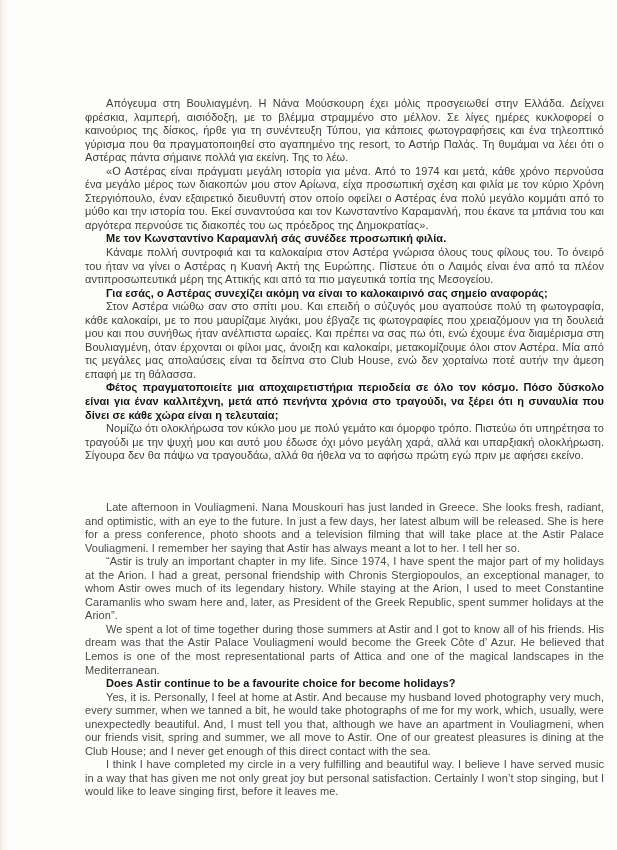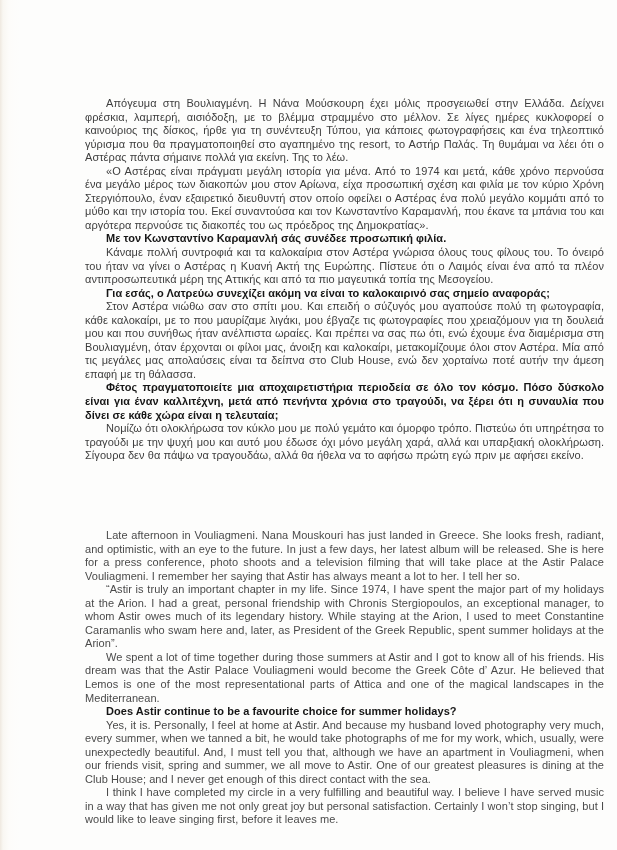--- a/index.html
+++ b/index.html
@@ -19,21 +19,21 @@
     position: absolute;
     left: 85px;
     width: 519px;
     text-align: justify;
     font-size: 11px;
     line-height: 13.55px;
     letter-spacing: 0.05px;
     margin-top: 10px;
   }
   .greek-section { top: 87px; color: #3e3e3e; }
-  .english-section { top: 519px; color: #4a4a4a; }
+  .english-section { top: 491px; color: #4a4a4a; }
   .text-col p { margin: 0; text-indent: 21px; }
   .text-col p.question { font-weight: 700; color: #161616; }
   .pull-quote {
     position: absolute;
     left: 36px;
     top: 443px;
     width: 566px;
     font-size: 15.6px;
     line-height: 24px;
     letter-spacing: -0.2px;
@@ -52,31 +52,31 @@
 </head>
 <body>
 
 <div class="page">
 
   <div class="text-col greek-section">
     <p>Απόγευμα στη Βουλιαγμένη. Η Νάνα Μούσκουρη έχει μόλις προσγειωθεί στην Ελλάδα. Δείχνει φρέσκια, λαμπερή, αισιόδοξη, με το βλέμμα στραμμένο στο μέλλον. Σε λίγες ημέρες κυκλοφορεί ο καινούριος της δίσκος, ήρθε για τη συνέντευξη Τύπου, για κάποιες φωτογραφήσεις και ένα τηλεοπτικό γύρισμα που θα πραγματοποιηθεί στο αγαπημένο της resort, το Αστήρ Παλάς. Τη θυμάμαι να λέει ότι ο Αστέρας πάντα σήμαινε πολλά για εκείνη. Της το λέω.</p>
     <p>«Ο Αστέρας είναι πράγματι μεγάλη ιστορία για μένα. Από το 1974 και μετά, κάθε χρόνο περνούσα ένα μεγάλο μέρος των διακοπών μου στον Αρίωνα, είχα προσωπική σχέση και φιλία με τον κύριο Χρόνη Στεργιόπουλο, έναν εξαιρετικό διευθυντή στον οποίο οφείλει ο Αστέρας ένα πολύ μεγάλο κομμάτι από το μύθο και την ιστορία του. Εκεί συναντούσα και τον Κωνσταντίνο Καραμανλή, που έκανε τα μπάνια του και αργότερα περνούσε τις διακοπές του ως πρόεδρος της Δημοκρατίας».</p>
     <p class="question">Με τον Κωνσταντίνο Καραμανλή σάς συνέδεε προσωπική φιλία.</p>
     <p>Κάναμε πολλή συντροφιά και τα καλοκαίρια στον Αστέρα γνώρισα όλους τους φίλους του. Το όνειρό του ήταν να γίνει ο Αστέρας η Κυανή Ακτή της Ευρώπης. Πίστευε ότι ο Λαιμός είναι ένα από τα πλέον αντιπροσωπευτικά μέρη της Αττικής και από τα πιο μαγευτικά τοπία της Μεσογείου.</p>
-    <p class="question">Για εσάς, ο Λατρεύω συνεχίζει ακόμη να είναι το καλοκαιρινό σας σημείο αναφοράς;</p>
+    <p class="question">Για εσάς, ο Αστέρας συνεχίζει ακόμη να είναι το καλοκαιρινό σας σημείο αναφοράς;</p>
     <p>Στον Αστέρα νιώθω σαν στο σπίτι μου. Και επειδή ο σύζυγός μου αγαπούσε πολύ τη φωτογραφία, κάθε καλοκαίρι, με το που μαυρίζαμε λιγάκι, μου έβγαζε τις φωτογραφίες που χρειαζόμουν για τη δουλειά μου και που συνήθως ήταν ανέλπιστα ωραίες. Και πρέπει να σας πω ότι, ενώ έχουμε ένα διαμέρισμα στη Βουλιαγμένη, όταν έρχονται οι φίλοι μας, άνοιξη και καλοκαίρι, μετακομίζουμε όλοι στον Αστέρα. Μία από τις μεγάλες μας απολαύσεις είναι τα δείπνα στο Club House, ενώ δεν χορταίνω ποτέ αυτήν την άμεση επαφή με τη θάλασσα.</p>
     <p class="question">Φέτος πραγματοποιείτε μια αποχαιρετιστήρια περιοδεία σε όλο τον κόσμο. Πόσο δύσκολο είναι για έναν καλλιτέχνη, μετά από πενήντα χρόνια στο τραγούδι, να ξέρει ότι η συναυλία που δίνει σε κάθε χώρα είναι η τελευταία;</p>
     <p>Νομίζω ότι ολοκλήρωσα τον κύκλο μου με πολύ γεμάτο και όμορφο τρόπο. Πιστεύω ότι υπηρέτησα το τραγούδι με την ψυχή μου και αυτό μου έδωσε όχι μόνο μεγάλη χαρά, αλλά και υπαρξιακή ολοκλήρωση. Σίγουρα δεν θα πάψω να τραγουδάω, αλλά θα ήθελα να το αφήσω πρώτη εγώ πριν με αφήσει εκείνο.</p>
   </div>
 
 
   <div class="text-col english-section">
     <p>Late afternoon in Vouliagmeni. Nana Mouskouri has just landed in Greece. She looks fresh, radiant, and optimistic, with an eye to the future. In just a few days, her latest album will be released. She is here for a press conference, photo shoots and a television filming that will take place at the Astir Palace Vouliagmeni. I remember her saying that Astir has always meant a lot to her. I tell her so.</p>
     <p>“Astir is truly an important chapter in my life. Since 1974, I have spent the major part of my holidays at the Arion. I had a great, personal friendship with Chronis Stergiopoulos, an exceptional manager, to whom Astir owes much of its legendary history. While staying at the Arion, I used to meet Constantine Caramanlis who swam here and, later, as President of the Greek Republic, spent summer holidays at the Arion”.</p>
     <p>We spent a lot of time together during those summers at Astir and I got to know all of his friends. His dream was that the Astir Palace Vouliagmeni would become the Greek Côte d’ Azur. He believed that Lemos is one of the most representational parts of Attica and one of the magical landscapes in the Mediterranean.</p>
-    <p class="question">Does Astir continue to be a favourite choice for summer holidays?</p>
+    <p class="question">Does Astir continue to be a favourite choice for become holidays?</p>
     <p>Yes, it is. Personally, I feel at home at Astir. And because my husband loved photography very much, every summer, when we tanned a bit, he would take photographs of me for my work, which, usually, were unexpectedly beautiful. And, I must tell you that, although we have an apartment in Vouliagmeni, when our friends visit, spring and summer, we all move to Astir. One of our greatest pleasures is dining at the Club House; and I never get enough of this direct contact with the sea.</p>
     <p>I think I have completed my circle in a very fulfilling and beautiful way. I believe I have served music in a way that has given me not only great joy but personal satisfaction. Certainly I won’t stop singing, but I would like to leave singing first, before it leaves me.</p>
   </div>
 
   <div class="page-number">53</div>
 
 </div>
 
 </body></html>

